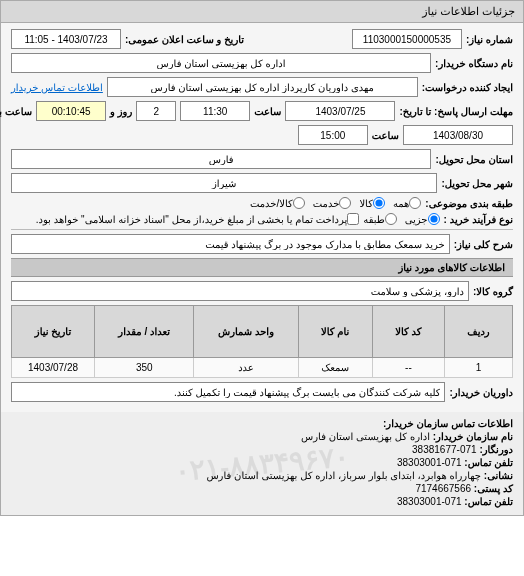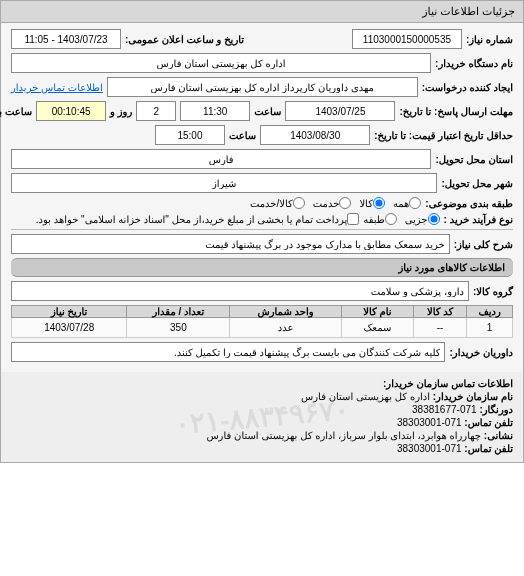--- a/index.html
+++ b/index.html
@@ -45,21 +45,20 @@
   text-align: center;
 }
 .input-wide { flex: 1; min-width: 80px; }
 .section-title {
   background: #c8c8c8;
   padding: 3px 8px;
   font-weight: bold;
   font-size: 10px;
   border-top: 1px solid #999;
   border-bottom: 1px solid #999;
-  border-radius: 6px;
 }
 .radio-group {
   display: flex;
   gap: 8px;
   align-items: center;
 }
 .radio-item {
   display: flex;
   align-items: center;
   gap: 0;
@@ -71,21 +70,21 @@
 }
 table {
   width: 100%;
   border-collapse: collapse;
   font-size: 10px;
   margin-top: 4px;
 }
 th {
   background: #d8d8d8;
   border: 1px solid #999;
-  padding: 0;
+  padding: 20px;
   font-weight: bold;
 }
 td {
   background: #fafafa;
   border: 1px solid #ccc;
   padding: 4px;
   text-align: center;
 }
 .watermark-area {
   position: relative;
@@ -144,21 +143,20 @@
       <input class="input med-input" readonly="" value="1403/07/25" style="">
       <span class="label">ساعت</span>
       <input class="input time-input" readonly="" value="11:30" style="">
       <input class="input day-input" readonly="" value="2" style="">
       <span class="label">روز و</span>
       <input class="input time-input" style="background: rgb(255, 255, 204);" readonly="" value="00:10:45">
       <span class="label">ساعت باقی مانده</span>
     </div>
 
     <div class="row">
-      <span class="label">حداقل تاریخ اعتبار قیمت: تا تاریخ:</span>
       <input class="input med-input" readonly="" value="1403/08/30" style="">
       <span class="label">ساعت</span>
       <input class="input time-input" readonly="" value="15:00" style="">
     </div>
 
     <div class="row">
       <span class="label">استان محل تحویل:</span>
       <input class="input input-wide" readonly="" value="فارس" style="">
     </div>
 
@@ -250,15 +248,16 @@
     </div>
   </div>
 
   <div class="watermark-area">
     <div class="watermark">۰۲۱-۸۸۳۴۹۶۷۰</div>
     <div class="contact-line"><span class="label">اطلاعات تماس سازمان خریدار:</span></div>
     <div class="contact-line"><span class="label">نام سازمان خریدار:</span> <span>اداره کل بهزیستی استان فارس</span></div>
     <div class="contact-line"><span class="label">دورنگار:</span> <span>071-38381677</span></div>
     <div class="contact-line"><span class="label">تلفن تماس:</span> <span>071-38303001</span></div>
     <div class="contact-line"><span class="label">نشانی:</span> <span>چهارراه هوابرد، ابتدای بلوار سرباز، اداره کل بهزیستی استان فارس</span></div>
+    <div class="contact-line"><span class="label">کد پستی:</span> <span>7174667566</span></div>
     <div class="contact-line"><span class="label">تلفن تماس:</span> <span>071-38303001</span></div>
   </div>
 </div>
 
 </body></html>

